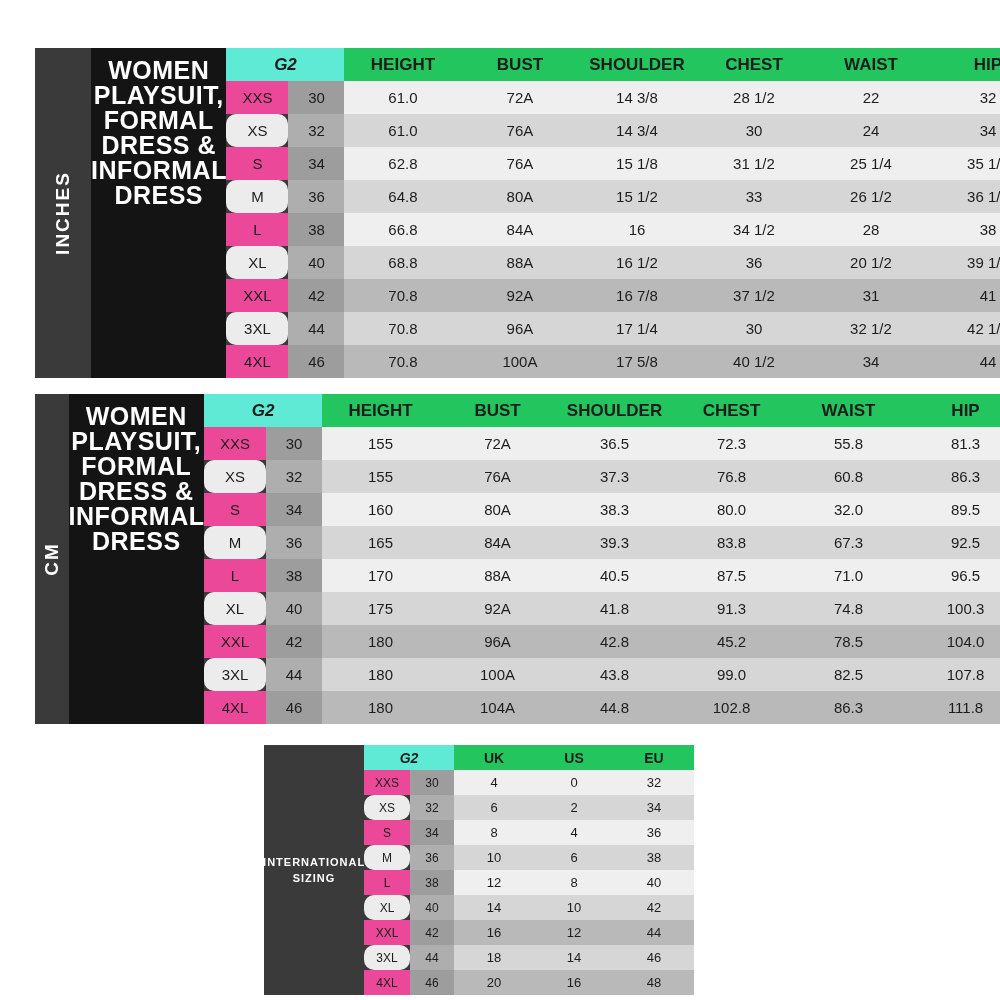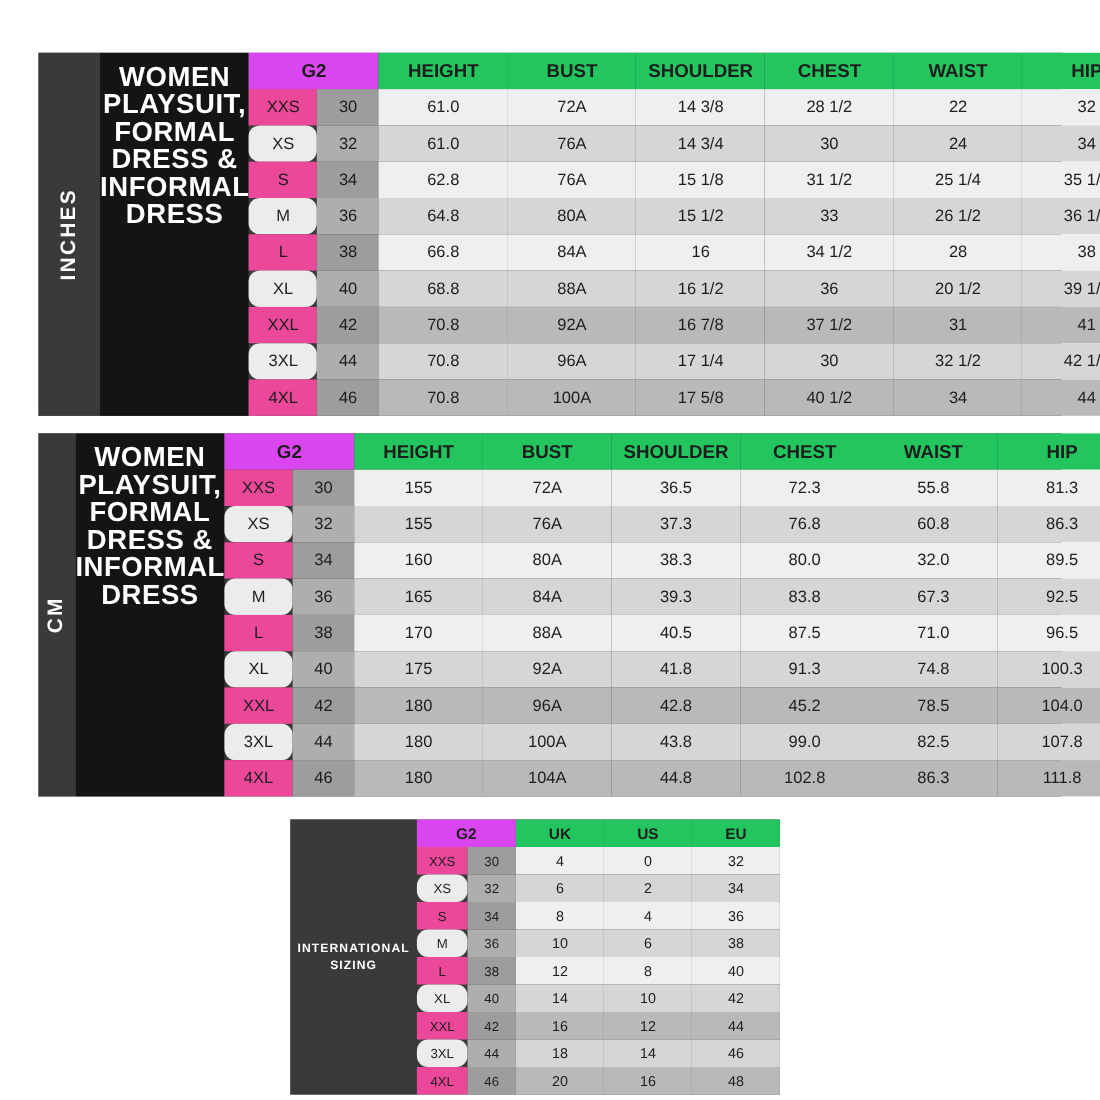--- a/index.html
+++ b/index.html
@@ -65,21 +65,21 @@
     padding: 0;
     height: 33px;
     vertical-align: middle;
     font-weight: 400;
   }
   table.sz thead th {
     font-weight: 700;
     font-size: 17px;
     height: 33px;
   }
-  .h-white { background: #d946ef; }
+  .h-white { background: #5eead4; font-style: italic; }
   .h-grey  { background: #22c55e; }
   .c-size  { background: #ec4899; font-weight: 700; font-size: 14px; }
   .c-g2    { background: #9d9d9d; color: #f3f3f3; font-weight: 700; font-size: 14px; }
   .c-g2.alt{ background: #aeaeae; }
   .c-light { background: #efefef; }
   .c-mid   { background: #d6d6d6; }
   .c-dark  { background: #b9b9b9; }
   .c-size.alt { background: #ececec; border-radius: 10px; }
 
   
@@ -87,21 +87,21 @@
   col.col-g2   { width: 56px; }
   col.col-data { width: 117px; }
 
   
   .intl-block {
     position: absolute;
     display: flex;
     background: #3a3a3a;
   }
   .intl-label {
-    width: 115px;
+    width: 100px;
     background: #3a3a3a;
     color: #ffffff;
     display: flex;
     align-items: center;
     justify-content: center;
     text-align: center;
     font-size: 11px;
     font-weight: 700;
     letter-spacing: 1px;
     line-height: 1.5;

